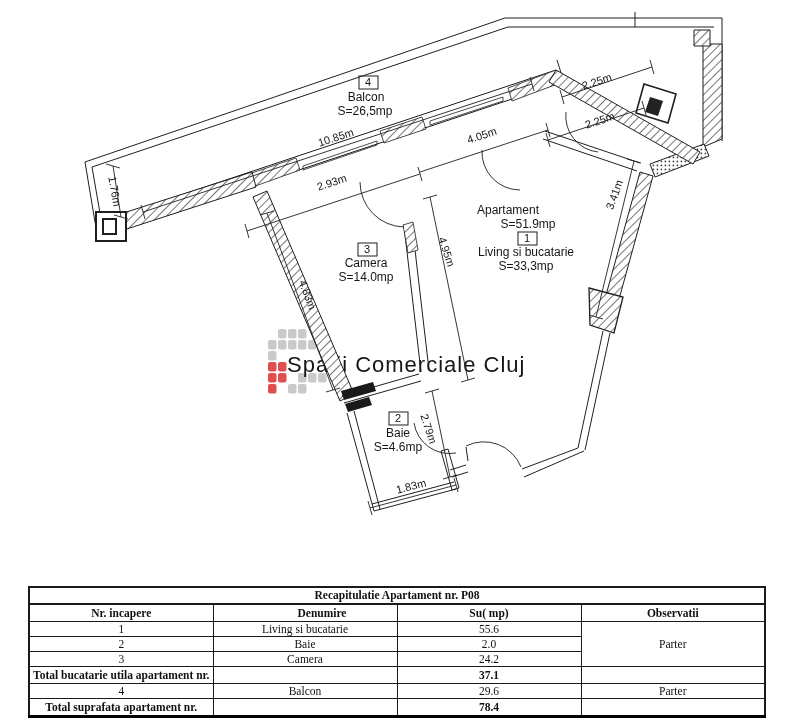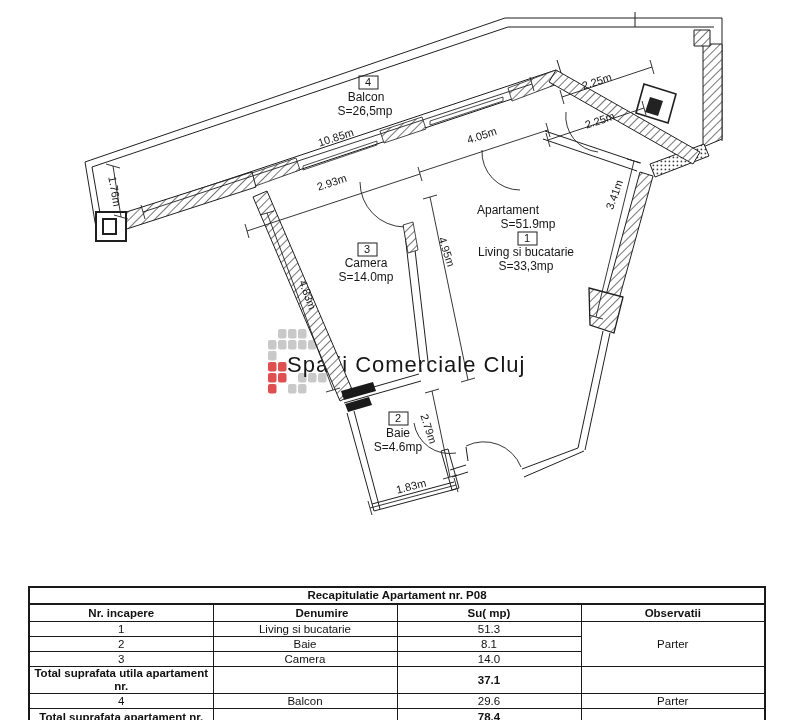--- a/index.html
+++ b/index.html
@@ -4,21 +4,21 @@
 <style>
   html,body{margin:0;padding:0;background:#ffffff;}
   body{width:786px;height:720px;position:relative;font-family:"Liberation Sans",sans-serif;overflow:hidden;}
   #plan{position:absolute;left:0;top:0;}
   svg text{fill:#161616;}
   .dim{font-size:11px;}
   .room{font-size:12px;}
   .wmtext{font-size:22px;letter-spacing:1px;}
   #recap{position:absolute;left:28px;top:586px;width:738px;border-collapse:collapse;table-layout:fixed;
          font-size:11.5px;color:#111;}
-  #recap td{border:1px solid #1a1a1a;text-align:center;vertical-align:middle;padding:0;height:14px;line-height:13px;}
+  #recap td{border:1px solid #1a1a1a;text-align:center;vertical-align:middle;padding:0;height:14px;line-height:13px;font-family:Liberation Serif, serif;}
   #recap tr.title td{border:2px solid #1a1a1a;font-weight:bold;height:15px;}
   #recap tr.head td{font-weight:bold;height:16px;margin-top:12px;}
   #recap td.c1{width:317px;} #recap td.c2{width:204px;padding-left:34px;} #recap td.c3{width:99px;} #recap td.c4{width:118px;}
   #recap tr.totalrow td{font-weight:bold;height:16px;}
   #recap tr.last td{border-bottom:3px solid #000;}
   #recap table, #recap{border:2px solid #1a1a1a;}
 </style>
 </head>
 <body>
 
@@ -180,35 +180,35 @@
   </tr>
   <tr class="head">
     <td class="c1">Nr. incapere</td>
     <td class="c2">Denumire</td>
     <td class="c3">Su( mp)</td>
     <td class="c4">Observatii</td>
   </tr>
   <tr>
     <td>1</td>
     <td>Living si bucatarie</td>
-    <td>51.3</td>
+    <td>55.6</td>
     <td rowspan="3">Parter</td>
   </tr>
   <tr>
     <td>2</td>
     <td>Baie</td>
-    <td>8.1</td>
+    <td>2.0</td>
   </tr>
   <tr>
     <td>3</td>
     <td>Camera</td>
-    <td>14.0</td>
+    <td>24.2</td>
   </tr>
   <tr class="totalrow">
-    <td>Total suprafata utila apartament nr.</td>
+    <td>Total bucatarie utila apartament nr.</td>
     <td></td>
     <td>37.1</td>
     <td></td>
   </tr>
   <tr>
     <td>4</td>
     <td>Balcon</td>
     <td>29.6</td>
     <td>Parter</td>
   </tr>

